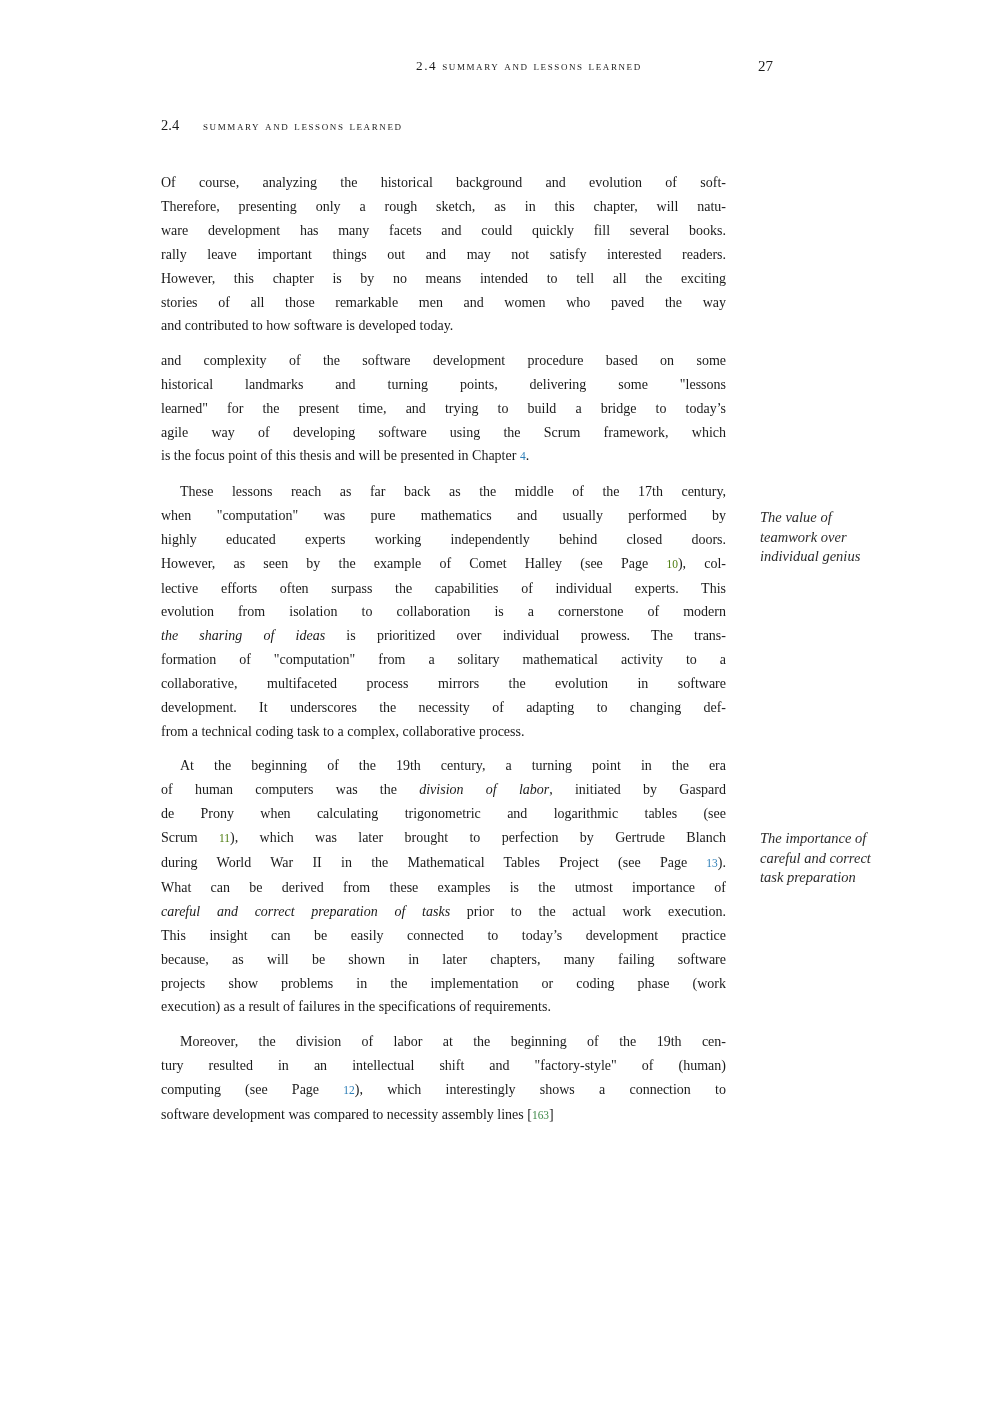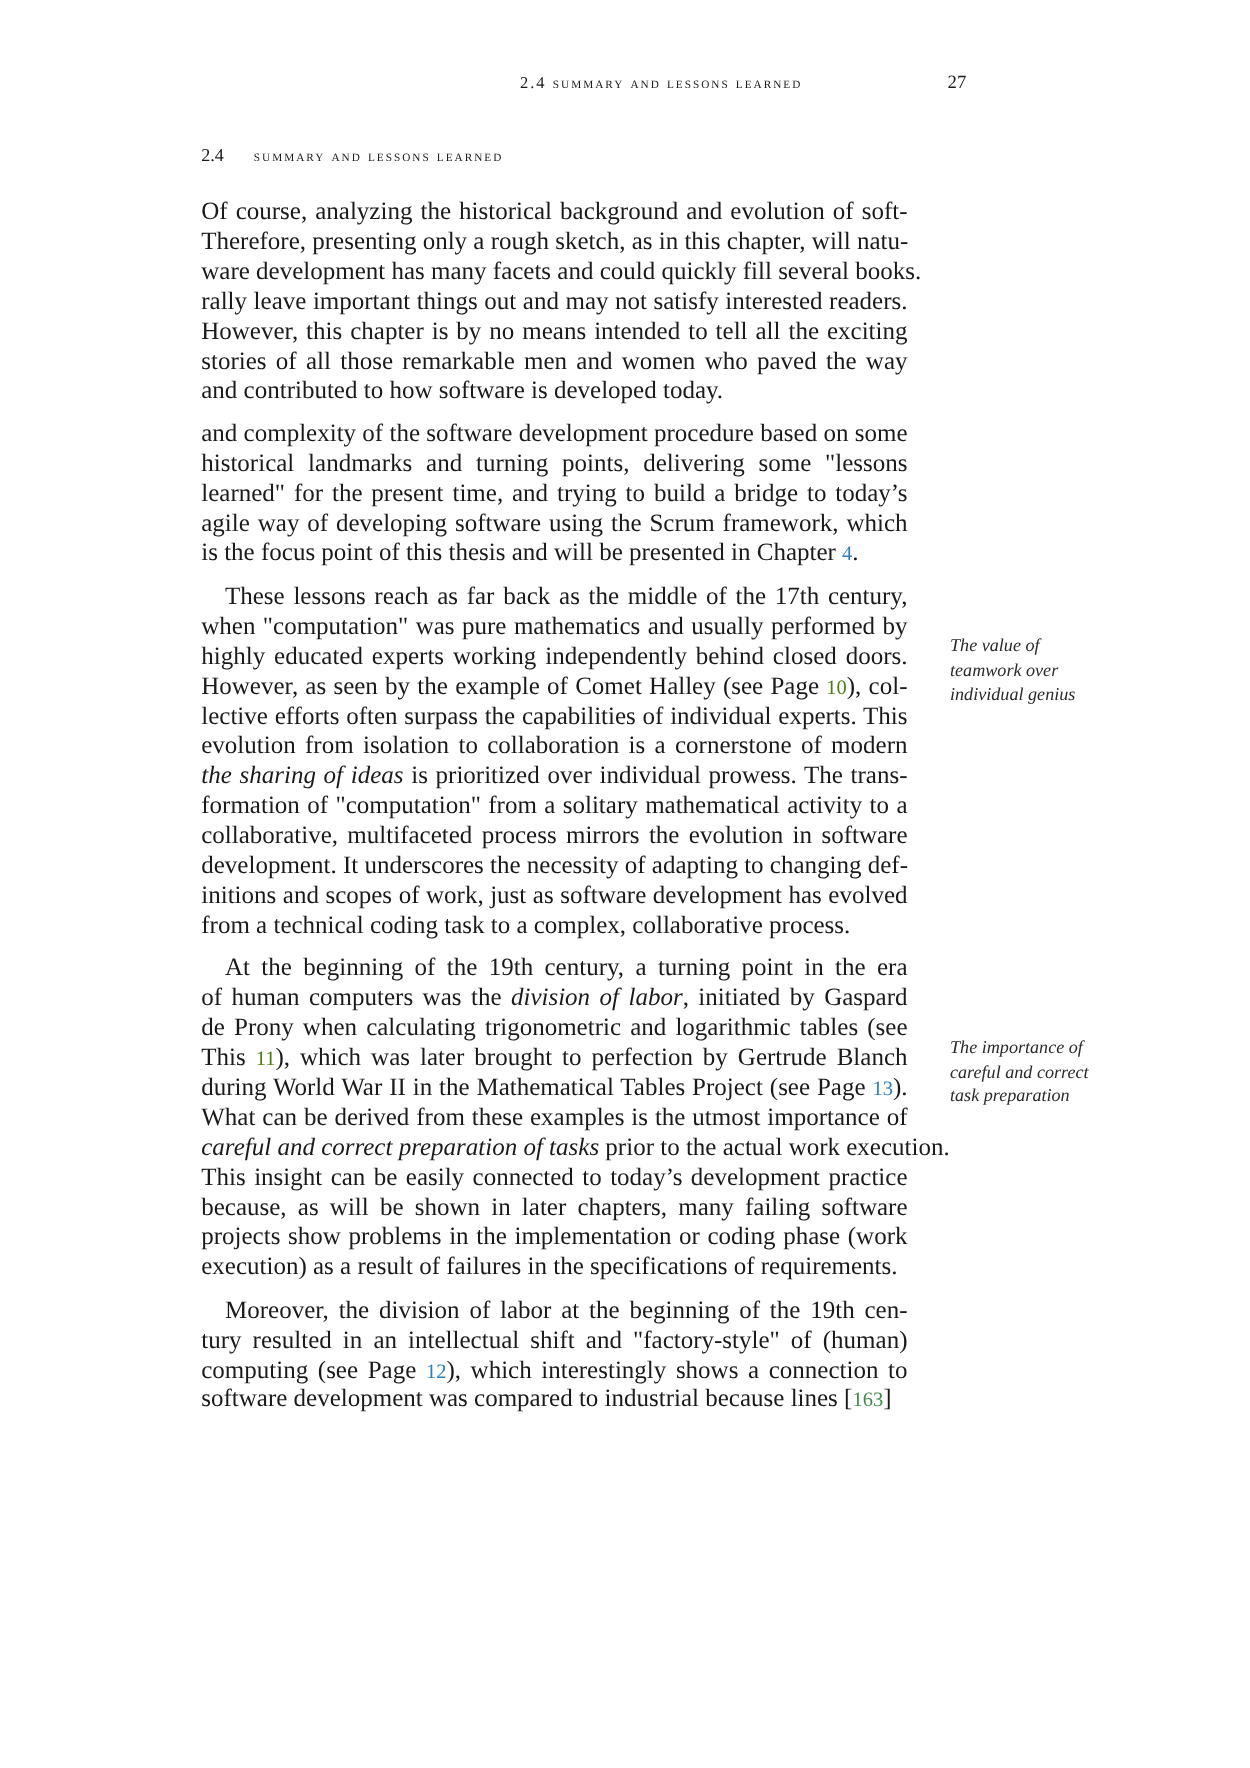--- a/index.html
+++ b/index.html
@@ -3,21 +3,21 @@
 <meta charset="utf-8">
 <style>
   html, body { margin: 0; padding: 0; background: #ffffff; }
   body { width: 1000px; height: 1414px; position: relative; overflow: hidden;
          font-family: "Liberation Serif", "DejaVu Serif", serif; color: #1a1a1a; }
   .running-head { position: absolute; top: 58px; left: 416px; font-size: 13.2px; letter-spacing: 1.6px; }
   .running-head .num { position: absolute; left: 342px; top: 0; letter-spacing: 0; font-size: 15px; }
   .sc { font-variant: small-caps; text-transform: lowercase; text-align: center; }
   .section-head { position: absolute; top: 117px; left: 161px; font-size: 13.2px; letter-spacing: 1.6px; }
   .section-head .secnum { display: inline-block; width: 42px; letter-spacing: 0; font-size: 14.5px; }
-  .body { position: absolute; top: 158px; left: 161px; width: 565px; font-size: 20px; line-height: 23.9px; text-align: justify; }
+  .body { position: absolute; top: 171px; left: 161px; width: 565px; font-size: 14px; line-height: 23.9px; text-align: justify; }
   .body p { margin: 0 0 10.5px 0; text-indent: 0; hyphens: auto; }
   .body .line { display: block; text-align: justify; text-align-last: justify; white-space: nowrap; }
   .body .line.last { text-align-last: left; }
   .link { color: #2e7fb8; text-decoration: none; cursor: pointer; }
   .cite { color: #3f8a4a; text-decoration: none; cursor: pointer; }
   .osf { font-size: 0.82em; }
   em { font-style: italic; }
   .margin-note { position: absolute; left: 760px; width: 130px; font-style: italic; font-size: 14.5px; line-height: 19.5px; color: #2a2a2a; }
 </style>
 </head>
@@ -57,43 +57,42 @@
     <span class="line" style="padding-left:19px">These lessons reach as far back as the middle of the 17th century,</span>
     <span class="line">when "computation" was pure mathematics and usually performed by</span>
     <span class="line">highly educated experts working independently behind closed doors.</span>
     <span class="line"><span>However, as seen by the example of Comet Halley (see Page </span><a class="link osf" style="color: #4d7c0f;">10</a><span>), col-</span></span>
     <span class="line">lective efforts often surpass the capabilities of individual experts. This</span>
     <span class="line">evolution from isolation to collaboration is a cornerstone of modern</span>
     <span class="line"><em>the sharing of ideas</em><span> is prioritized over individual prowess. The trans-</span></span>
     <span class="line">formation of "computation" from a solitary mathematical activity to a</span>
     <span class="line">collaborative, multifaceted process mirrors the evolution in software</span>
     <span class="line">development. It underscores the necessity of adapting to changing def-</span>
-    <span class="line">initions and scopes of work, just as software development has evolved</span>
     <span class="line last">from a technical coding task to a complex, collaborative process.</span>
   </p>
 
   <p>
     <span class="line" style="padding-left:19px">At the beginning of the 19th century, a turning point in the era</span>
     <span class="line"><span>of human computers was the </span><em>division of labor</em><span>, initiated by Gaspard</span></span>
     <span class="line">de Prony when calculating trigonometric and logarithmic tables (see</span>
-    <span class="line"><span>This </span><a class="link osf" style="color: #4d7c0f;">11</a><span>), which was later brought to perfection by Gertrude Blanch</span></span>
+    <span class="line"><span>Scrum </span><a class="link osf" style="color: #4d7c0f;">11</a><span>), which was later brought to perfection by Gertrude Blanch</span></span>
     <span class="line"><span>during World War II in the Mathematical Tables Project (see Page </span><a class="link osf" style="color: rgb(46, 127, 184);">13</a><span>).</span></span>
     <span class="line">What can be derived from these examples is the utmost importance of</span>
     <span class="line"><em>careful and correct preparation of tasks</em><span> prior to the actual work execution.</span></span>
     <span class="line">This insight can be easily connected to today’s development practice</span>
     <span class="line">because, as will be shown in later chapters, many failing software</span>
     <span class="line">projects show problems in the implementation or coding phase (work</span>
     <span class="line last">execution) as a result of failures in the specifications of requirements.</span>
   </p>
 
   <p>
     <span class="line" style="padding-left:19px">Moreover, the division of labor at the beginning of the 19th cen-</span>
     <span class="line">tury resulted in an intellectual shift and "factory-style" of (human)</span>
     <span class="line"><span>computing (see Page </span><a class="link osf" style="color: rgb(46, 127, 184);">12</a><span>), which interestingly shows a connection to</span></span>
-    <span class="line last"><span>software development was compared to industrial because lines [</span><a class="cite osf" style="color: rgb(63, 138, 74);">163</a><span>]</span></span>
+    <span class="line last"><span>software development was compared to necessity assembly lines [</span><a class="cite osf" style="color: rgb(63, 138, 74);">163</a><span>]</span></span>
   </p>
 </div>
 
 <div class="margin-note" style="top:508px">
   <div>The value of</div>
   <div>teamwork over</div>
   <div>individual genius</div>
 </div>
 <div class="margin-note" style="top:829px">
   <div>The importance of</div>

